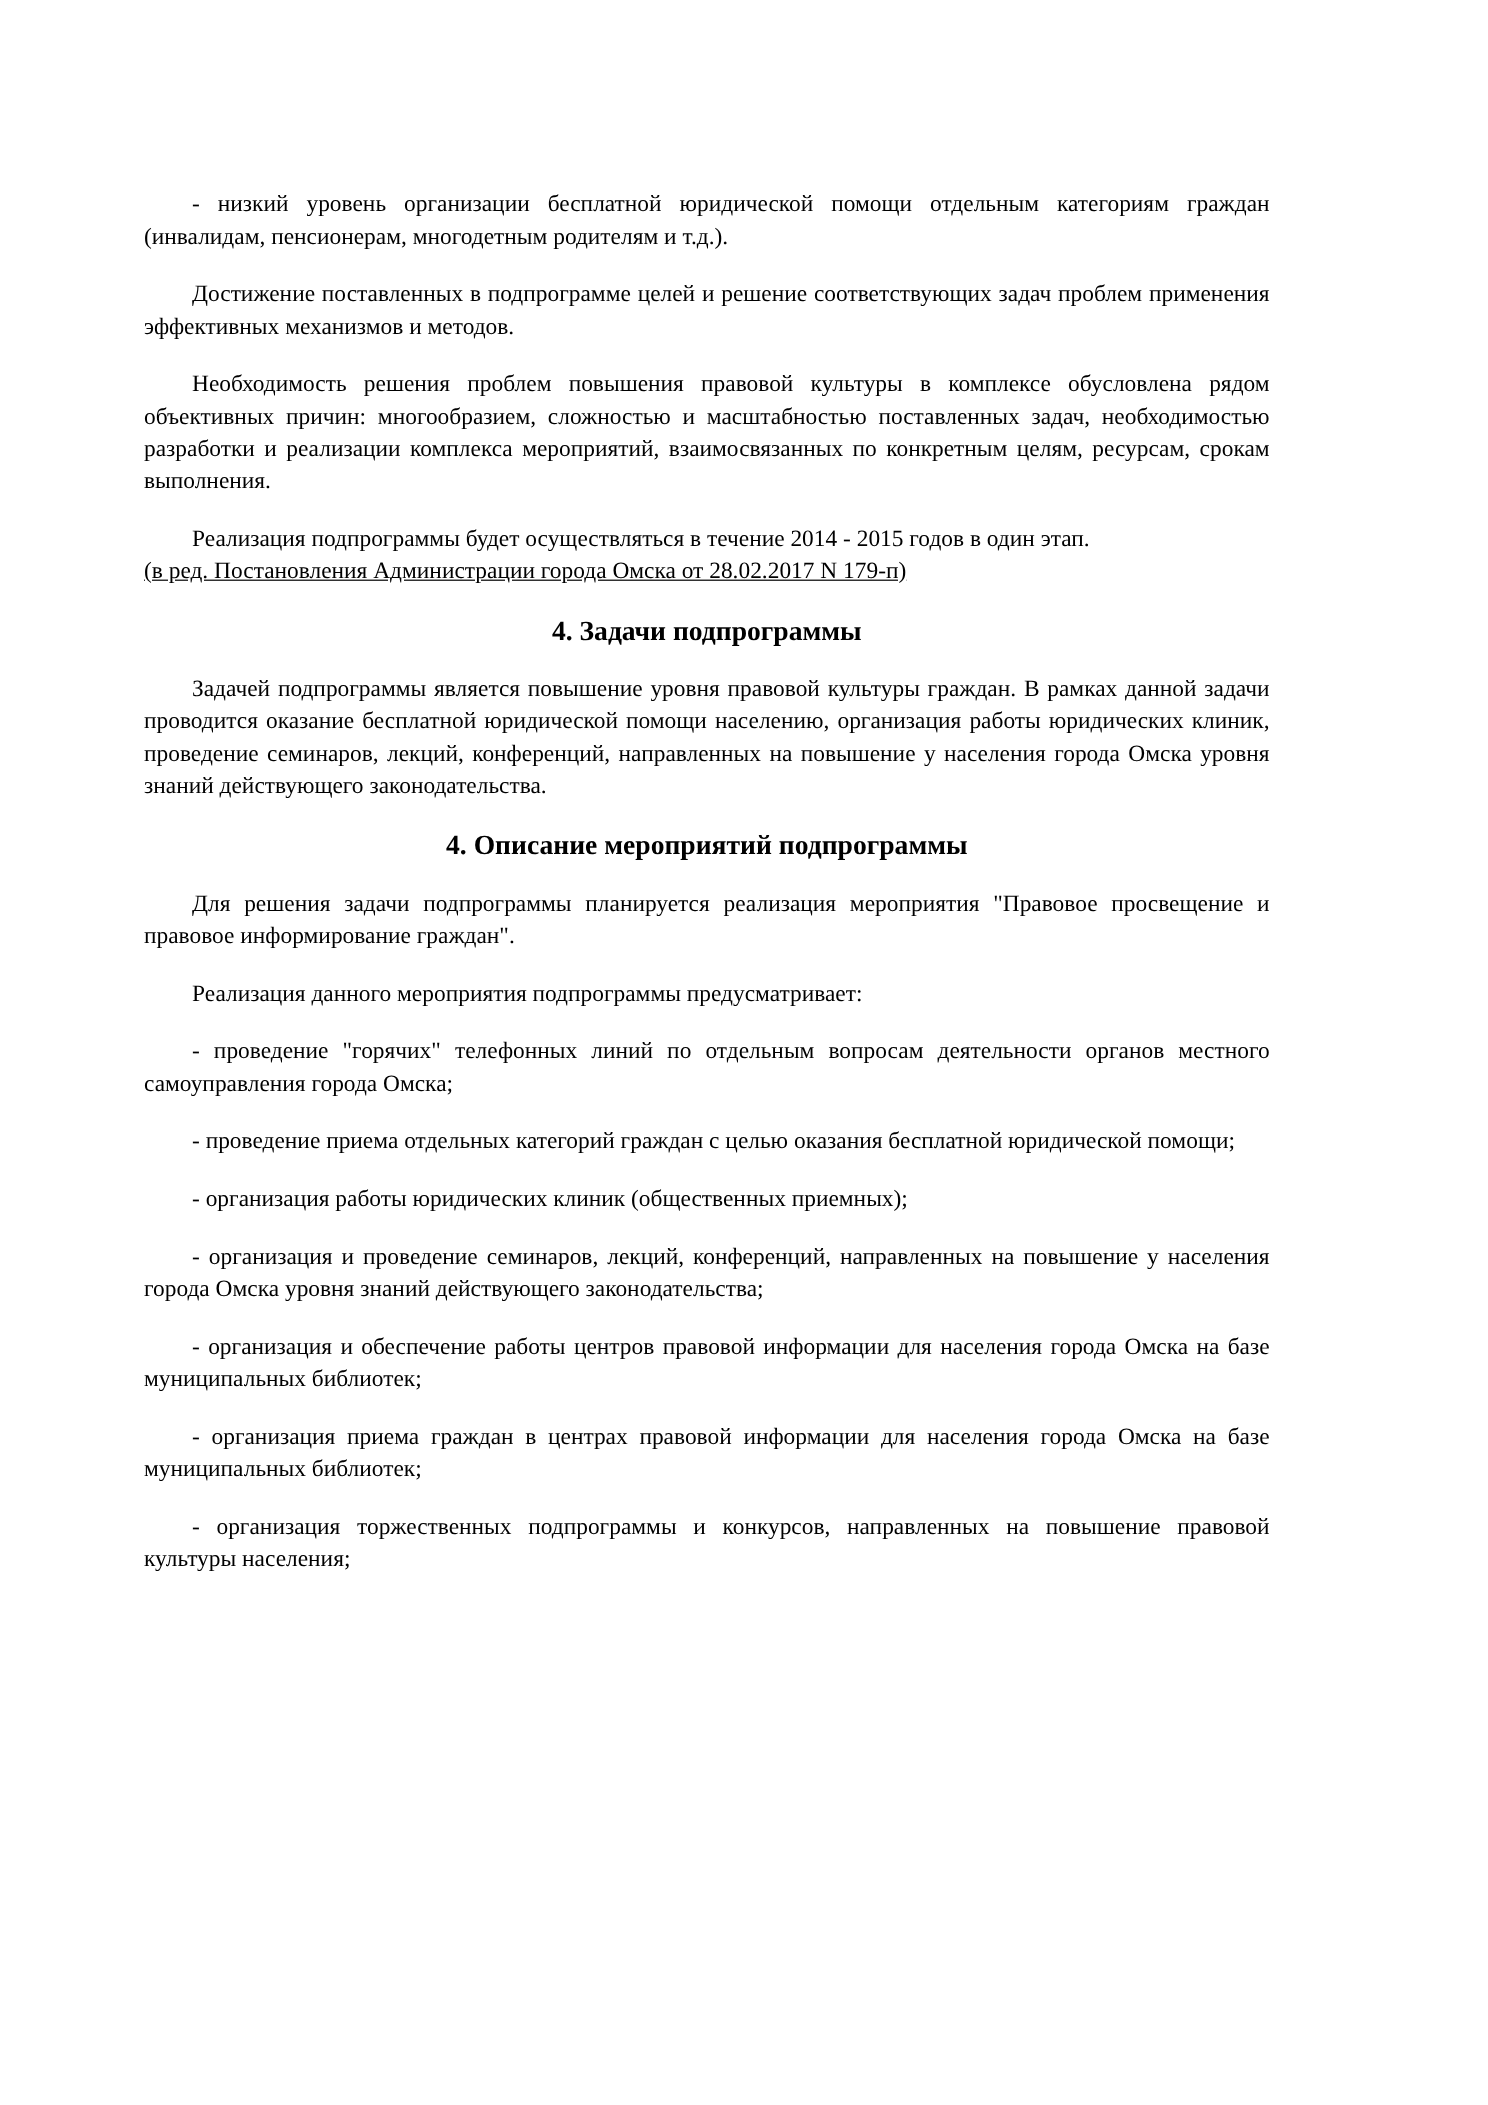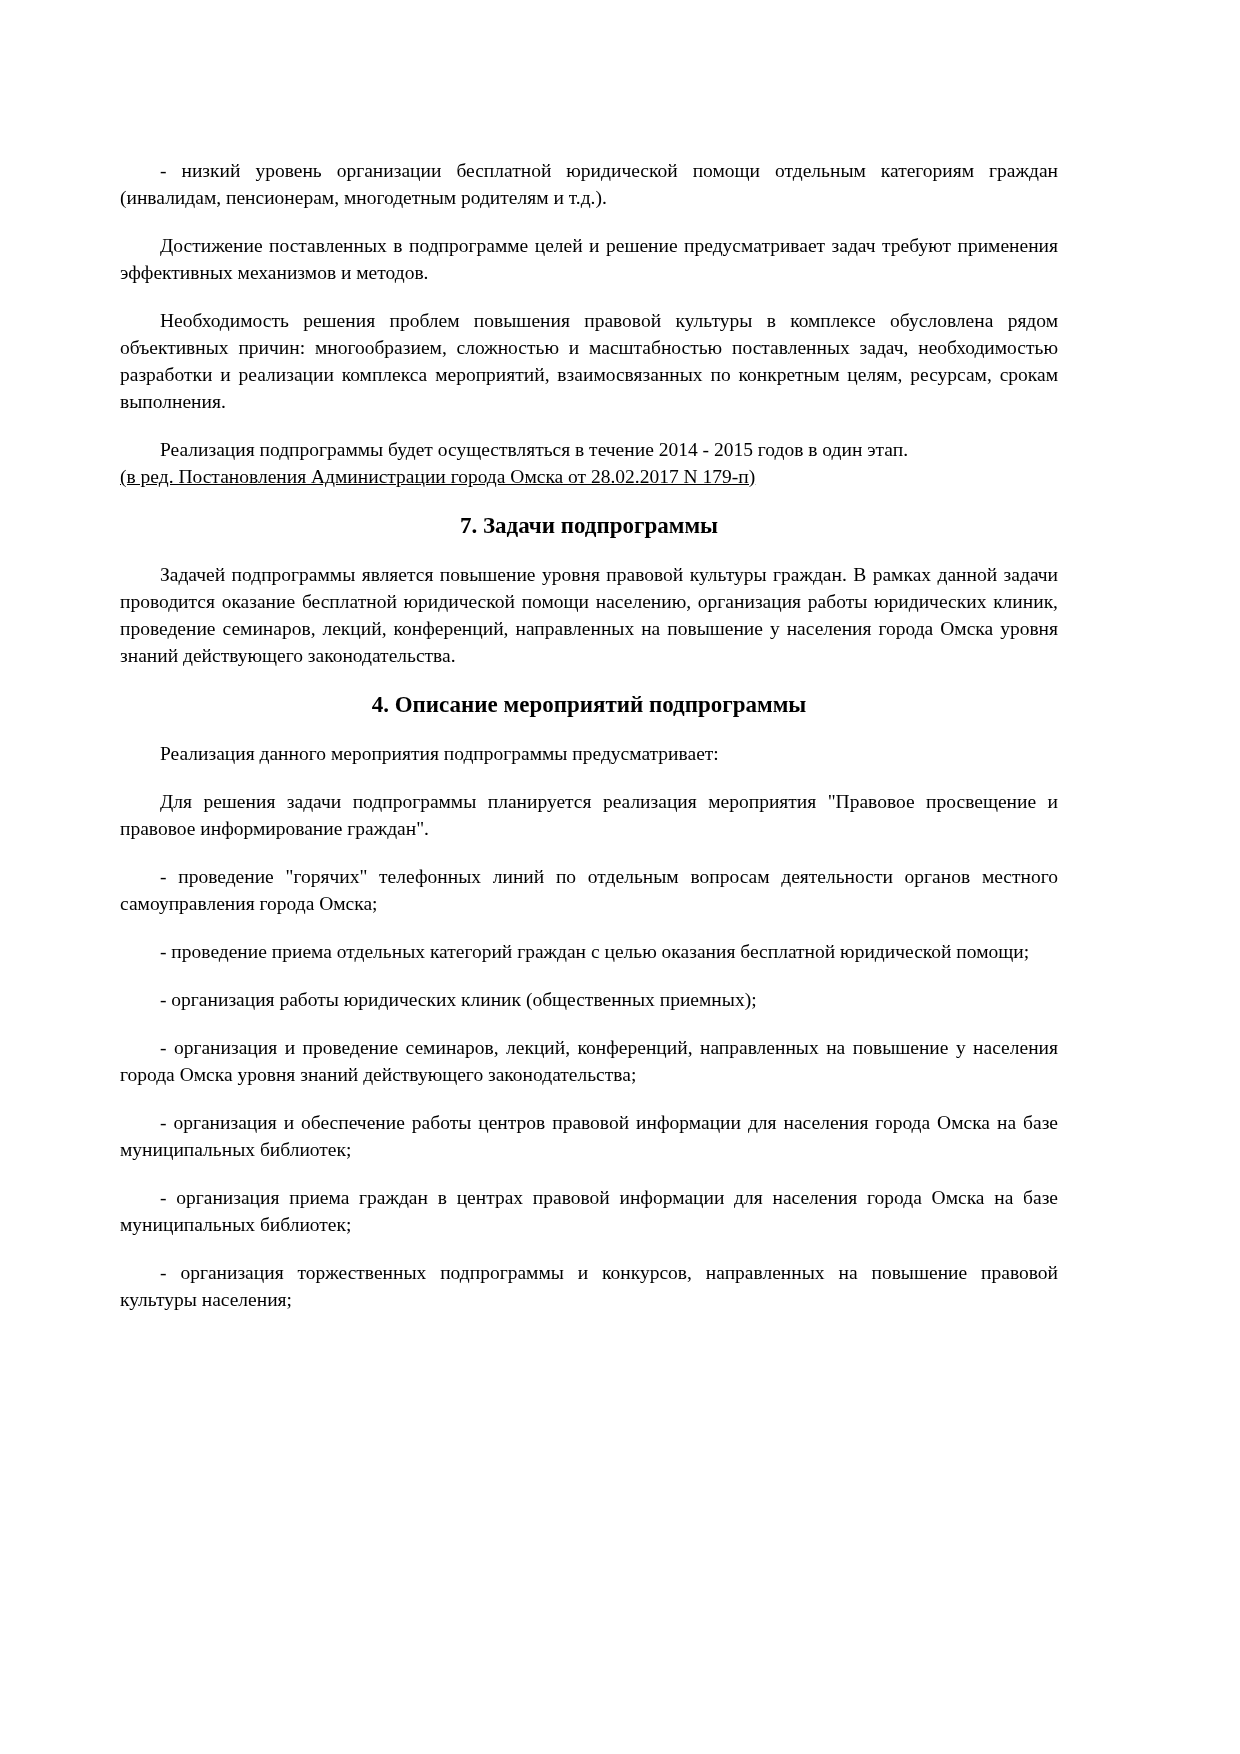--- a/index.html
+++ b/index.html
@@ -45,36 +45,36 @@
     .tight {
       margin-bottom: 0;
     }
   </style>
 </head>
 <body>
 
 <div class="page">
 
   <p class="para">- низкий уровень организации бесплатной юридической помощи отдельным категориям граждан (инвалидам, пенсионерам, многодетным родителям и т.д.).</p>
-  <p class="para">Достижение поставленных в подпрограмме целей и решение предусматривает задач требуют применения эффективных механизмов и методов.</p>
+  <p class="para">Достижение поставленных в подпрограмме целей и решение соответствующих задач проблем применения эффективных механизмов и методов.</p>
   <p class="para">Необходимость решения проблем повышения правовой культуры в комплексе обусловлена рядом объективных причин: многообразием, сложностью и масштабностью поставленных задач, необходимостью разработки и реализации комплекса мероприятий, взаимосвязанных по конкретным целям, ресурсам, срокам выполнения.</p>
 
   <p class="para tight">Реализация подпрограммы будет осуществляться в течение 2014 - 2015 годов в один этап.</p>
   <p class="para noindent">(в ред. Постановления Администрации города Омска от 28.02.2017 N 179-п)</p>
 
   <h2 class="heading">
-    <span>7. Задачи подпрограммы</span>
+    <span>4. Задачи подпрограммы</span>
   </h2>
   <p class="para">Задачей подпрограммы является повышение уровня правовой культуры граждан. В рамках данной задачи проводится оказание бесплатной юридической помощи населению, организация работы юридических клиник, проведение семинаров, лекций, конференций, направленных на повышение у населения города Омска уровня знаний действующего законодательства.</p>
 
   <h2 class="heading">
     <span>4. Описание мероприятий подпрограммы</span>
   </h2>
+  <p class="para">Для решения задачи подпрограммы планируется реализация мероприятия "Правовое просвещение и правовое информирование граждан".</p>
   <p class="para">Реализация данного мероприятия подпрограммы предусматривает:</p>
-  <p class="para">Для решения задачи подпрограммы планируется реализация мероприятия "Правовое просвещение и правовое информирование граждан".</p>
 
   <div>
     <p class="para">- проведение "горячих" телефонных линий по отдельным вопросам деятельности органов местного самоуправления города Омска;</p>
     <p class="para">- проведение приема отдельных категорий граждан с целью оказания бесплатной юридической помощи;</p>
     <p class="para">- организация работы юридических клиник (общественных приемных);</p>
     <p class="para">- организация и проведение семинаров, лекций, конференций, направленных на повышение у населения города Омска уровня знаний действующего законодательства;</p>
     <p class="para">- организация и обеспечение работы центров правовой информации для населения города Омска на базе муниципальных библиотек;</p>
     <p class="para">- организация приема граждан в центрах правовой информации для населения города Омска на базе муниципальных библиотек;</p>
     <p class="para">- организация торжественных подпрограммы и конкурсов, направленных на повышение правовой культуры населения;</p>
   </div>

